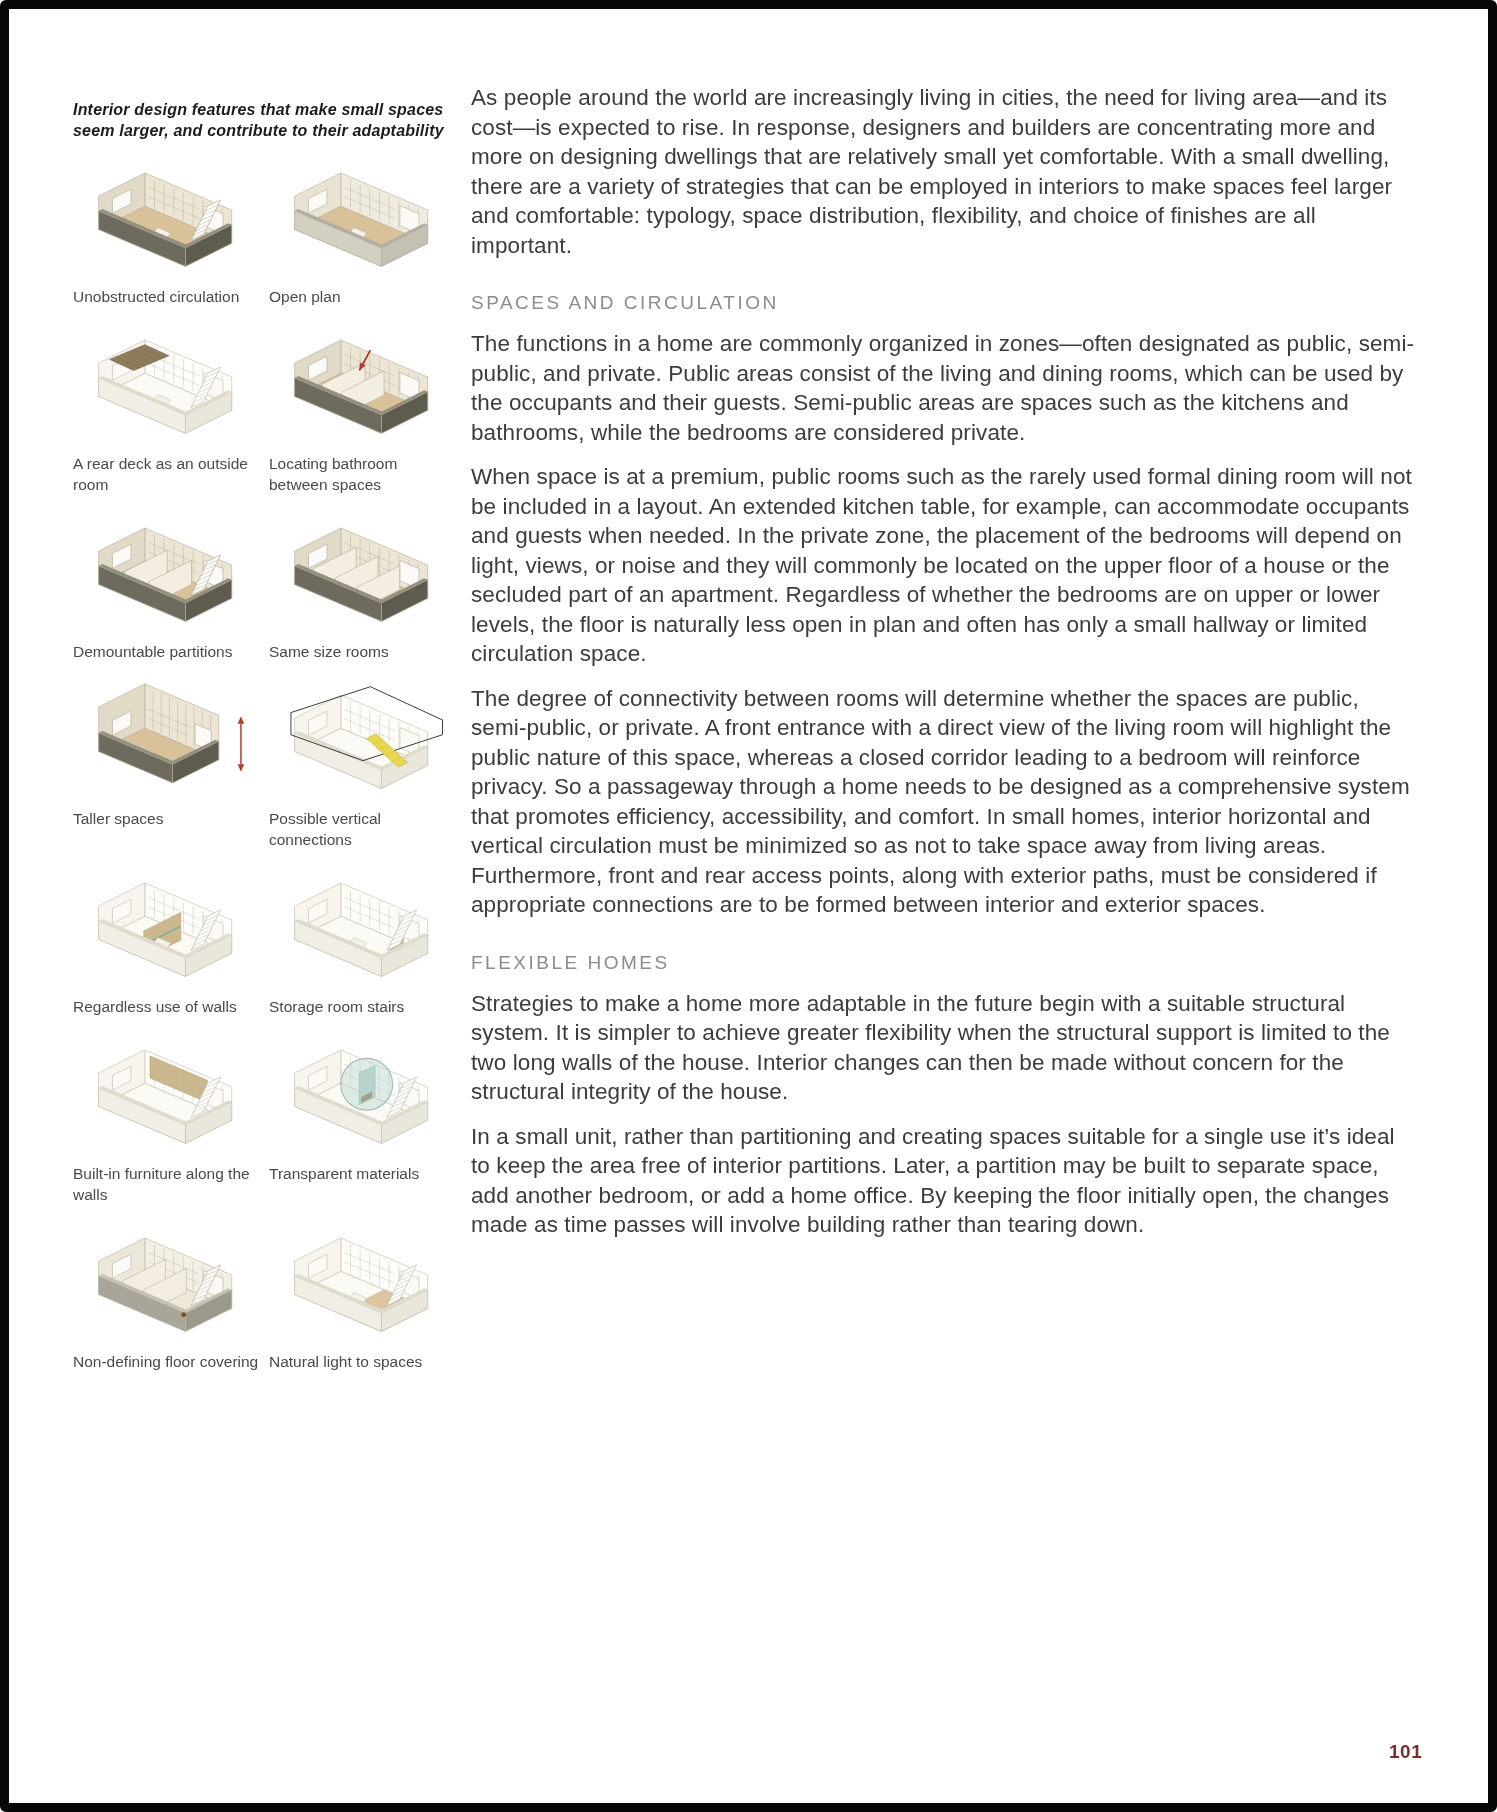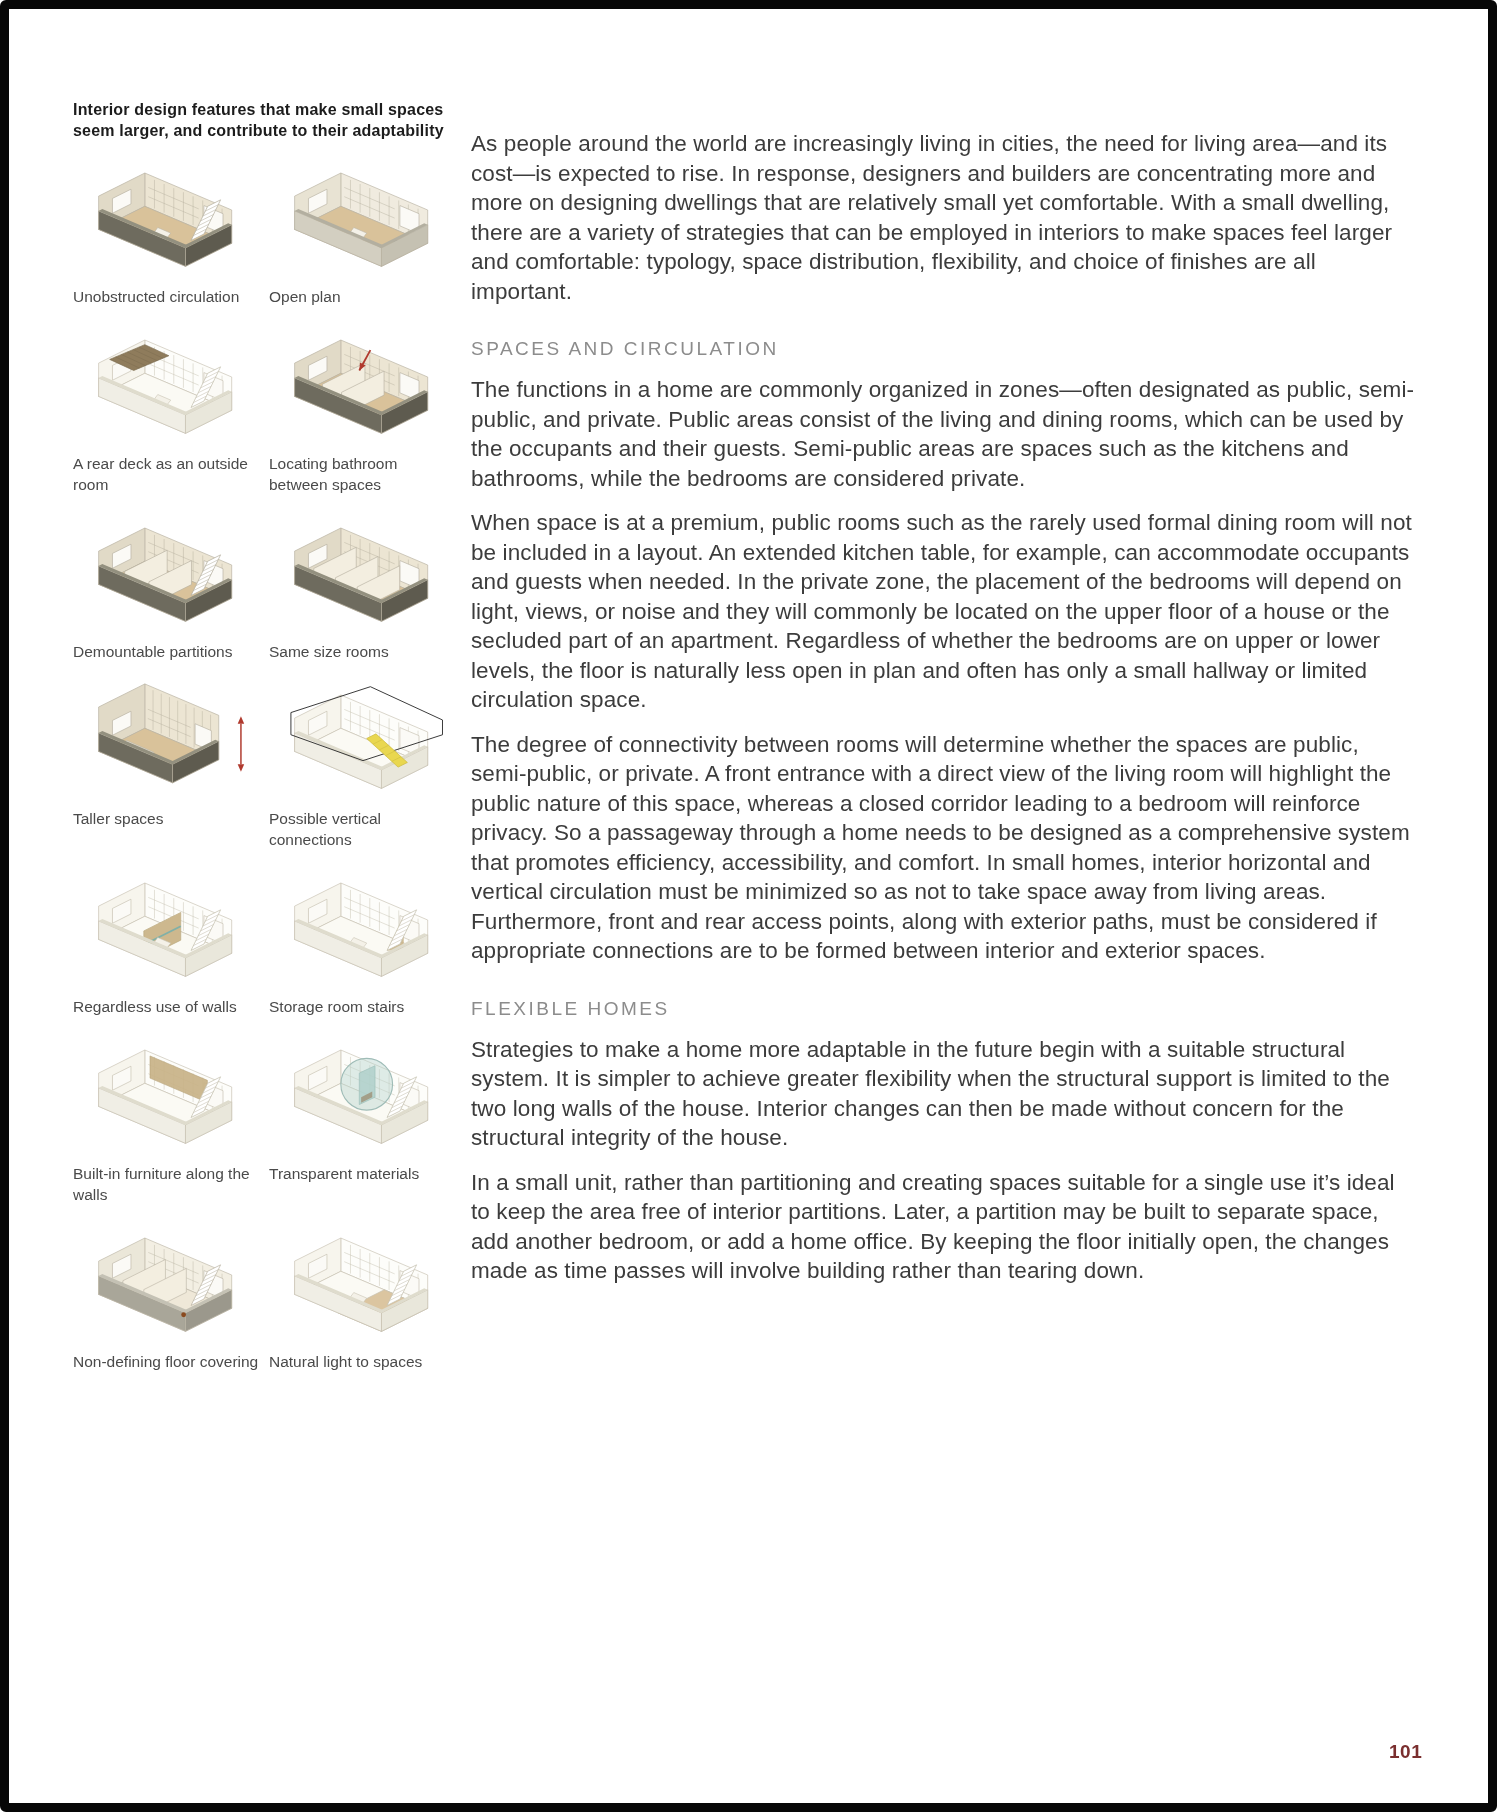--- a/index.html
+++ b/index.html
@@ -4,27 +4,27 @@
 <style>
   html,body{margin:0;padding:0;background:#ffffff;}
   .page{
     position:relative;width:1497px;height:1812px;box-sizing:border-box;
     border:9px solid #070707;border-radius:6px;background:#ffffff;
     font-family:"Liberation Sans",sans-serif;overflow:hidden;
   }
   .sidebar{position:absolute;left:64px;top:90px;width:384px;}
   .sidebar-title{
     font-size:16px;font-weight:bold;color:#1c1c1c;line-height:1.32;
-    margin:0 0 20px 0;letter-spacing:.2px;
+    margin:0 0 20px 0;letter-spacing:.2px;font-style:italic;
   }
   .features{display:grid;grid-template-columns:1fr 1fr;column-gap:8px;}
   .feature{margin:0 0 20px 0;padding:0;}
   .thumb{width:100%;height:122px;display:block;}
   .caption{font-size:15.5px;color:#4a4a4a;line-height:1.35;margin-top:4px;}
-  .main{position:absolute;left:462px;top:74px;width:948px;color:#3c3c3c;margin-top:46px;}
+  .main{position:absolute;left:462px;top:74px;width:948px;color:#3c3c3c;}
   .main p{font-size:22.5px;line-height:29.5px;margin:0 0 15px 0;letter-spacing:.1px;}
   .section-heading{
     font-size:19px;font-weight:400;color:#8c8c8c;letter-spacing:2.5px;
     margin:32px 0 15px 0;
   }
   .page-number{
     position:absolute;left:1380px;top:1732px;font-size:19px;font-weight:bold;
     color:#7a2f2f;letter-spacing:.5px;
   }
 </style>

